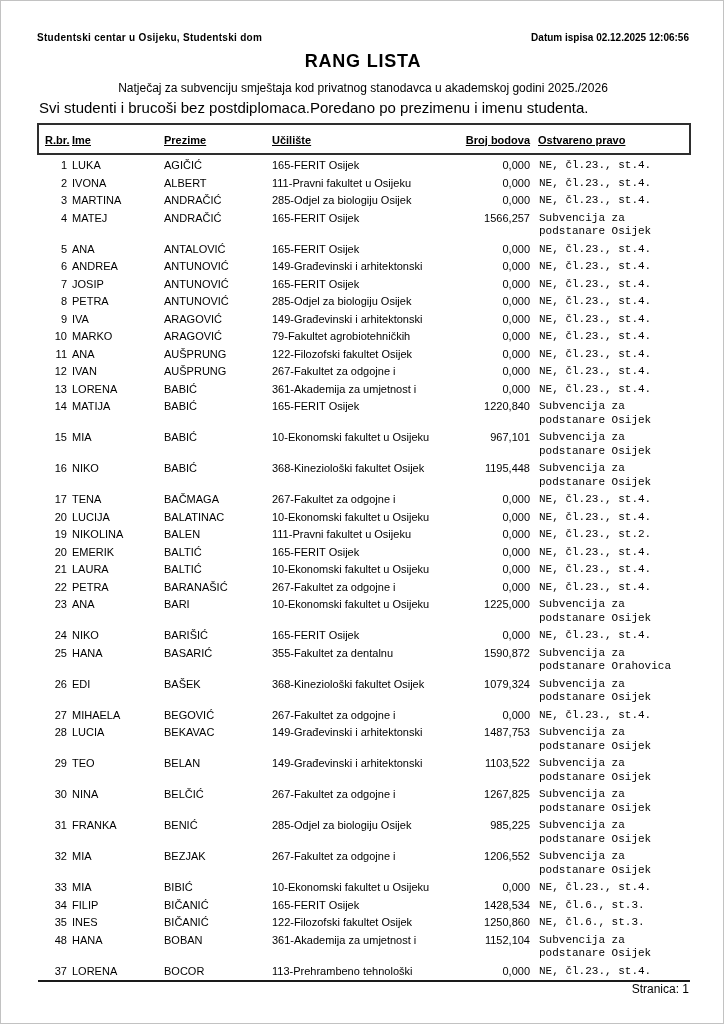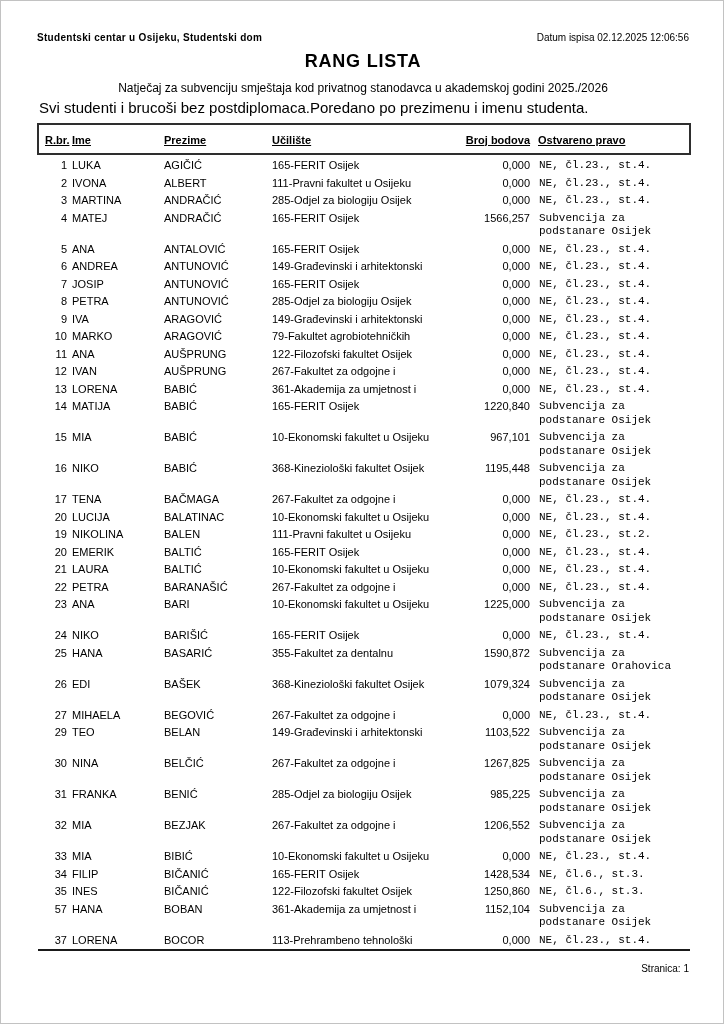--- a/index.html
+++ b/index.html
@@ -16,21 +16,21 @@
   .page { padding: 31px 34px 0 36px; }
 
   .topbar {
     display: flex;
     justify-content: space-between;
     align-items: baseline;
     font-size: 10px;
     line-height: 12px;
   }
   .org { font-weight: bold; letter-spacing: 0.3px; }
-  .date { font-weight: normal; }
+  .date { font-weight: bold; }
 
   .title {
     text-align: center;
     font-size: 18px;
     font-weight: bold;
     letter-spacing: 0.8px;
     margin-top: 7px;
     line-height: 21px;
   }
   .subtitle {
@@ -82,22 +82,22 @@
   }
   tbody tr:first-child td { padding-top: 4px; }
   td.rbr    { text-align: right; padding-right: 5px; }
   td.bodovi { text-align: right; padding-right: 8px; white-space: nowrap; }
   td.ime, td.prezime, td.uciliste { white-space: nowrap; overflow: hidden; }
   td.pravo  { padding-left: 1px; font-family: Liberation Mono, monospace; }
 
   .footer {
     width: 652px;
     text-align: right;
-    font-size: 10px;
-    margin-top: 12px;
+    font-size: 12px;
+    margin-top: 1px;
     line-height: 12px;
   }
 </style>
 </head>
 <body>
 
 <div class="page">
 
   <div class="topbar">
     <span class="org">Studentski centar u Osijeku, Studentski dom</span>
@@ -339,20 +339,28 @@
       </tr>
         <tr>
         <td class="rbr">27</td>
         <td class="ime">MIHAELA</td>
         <td class="prezime">BEGOVIĆ</td>
         <td class="uciliste">267-Fakultet za odgojne i</td>
         <td class="bodovi">0,000</td>
         <td class="pravo">NE, čl.23., st.4.</td>
       </tr>
         <tr>
+        <td class="rbr">28</td>
+        <td class="ime">LUCIA</td>
+        <td class="prezime">BEKAVAC</td>
+        <td class="uciliste">149-Građevinski i arhitektonski</td>
+        <td class="bodovi">1487,753</td>
+        <td class="pravo">Subvencija za podstanare Osijek</td>
+      </tr>
+        <tr>
         <td class="rbr">29</td>
         <td class="ime">TEO</td>
         <td class="prezime">BELAN</td>
         <td class="uciliste">149-Građevinski i arhitektonski</td>
         <td class="bodovi">1103,522</td>
         <td class="pravo">Subvencija za podstanare Osijek</td>
       </tr>
         <tr>
         <td class="rbr">30</td>
         <td class="ime">NINA</td>
@@ -395,21 +403,21 @@
       </tr>
         <tr>
         <td class="rbr">35</td>
         <td class="ime">INES</td>
         <td class="prezime">BIČANIĆ</td>
         <td class="uciliste">122-Filozofski fakultet Osijek</td>
         <td class="bodovi">1250,860</td>
         <td class="pravo">NE, čl.6., st.3.</td>
       </tr>
         <tr>
-        <td class="rbr">57</td>
+        <td class="rbr">48</td>
         <td class="ime">HANA</td>
         <td class="prezime">BOBAN</td>
         <td class="uciliste">361-Akademija za umjetnost i</td>
         <td class="bodovi">1152,104</td>
         <td class="pravo">Subvencija za podstanare Osijek</td>
       </tr>
         <tr>
         <td class="rbr">37</td>
         <td class="ime">LORENA</td>
         <td class="prezime">BOCOR</td>

